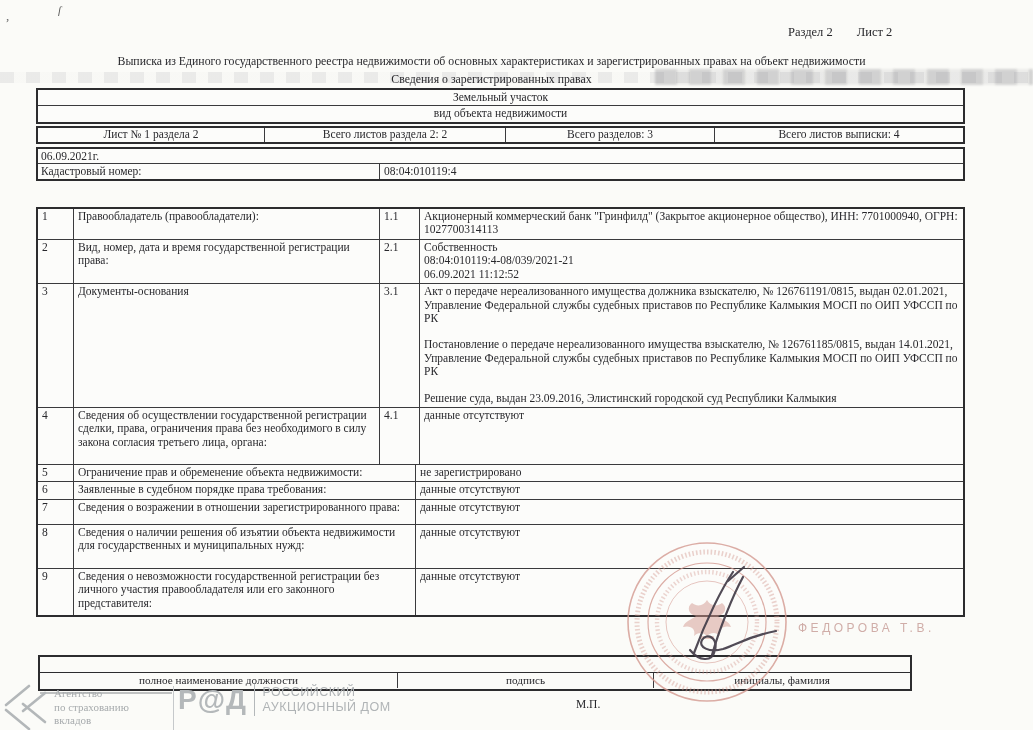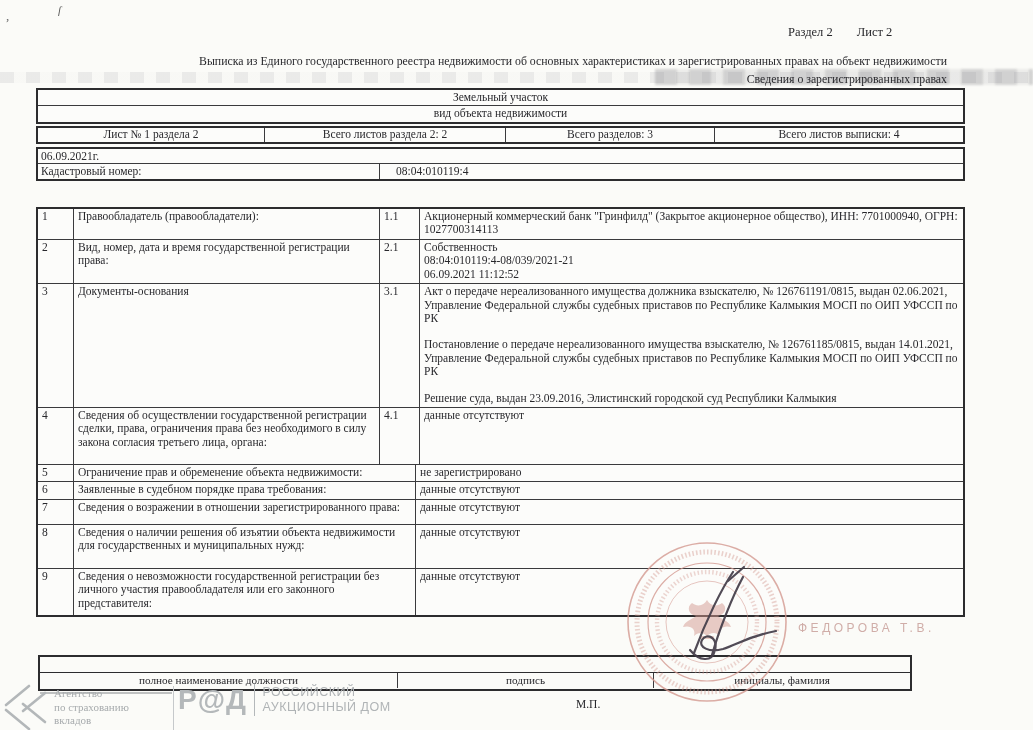--- a/index.html
+++ b/index.html
@@ -22,37 +22,37 @@
     filter: blur(.6px); opacity:.8;
   }
   .smudge-band-right {
     position:absolute; left:655px; top:69px; width:378px; height:16px;
     background: repeating-linear-gradient(90deg, rgba(110,110,116,.28) 0 22px, rgba(110,110,116,.10) 22px 34px);
     filter: blur(1px);
   }
   
   .corner-labels { position:absolute; top:25px; left:788px; display:flex; gap:24px; font-size:12.5px; }
   .doc-title, .doc-subtitle {
-    position:absolute; left:36px; width:911px; text-align:right; font-size:11.8px;
+    position:absolute; left:36px; width:911px; text-align:center; font-size:11.8px;
   }
   .doc-title { top:54px; }
   .doc-subtitle { top:72px; }
   
   .framed { position:absolute; left:36px; width:929px; border:2px solid #2c2c2e; background:rgba(255,255,255,.35); }
   .object-box { top:88px; height:36px; }
   .object-box .ob-row { height:16px; text-align:center; font-size:11.5px; line-height:15px; }
   .object-box .ob-row:first-child { border-bottom:1.2px solid #3a3a3c; }
   .sheets-box { top:126px; height:18px; display:grid; grid-template-columns:227px 241px 209px 1fr; }
   .sheets-box .sb-cell { font-size:11.5px; text-align:center; line-height:13.5px; border-right:1.2px solid #3a3a3c; }
   .sheets-box .sb-cell:last-child { border-right:none; }
   .date-box { top:147px; height:34px; }
   .date-box .db-date { height:15px; font-size:11.5px; line-height:14px; padding-left:3px; border-bottom:1.2px solid #3a3a3c; }
   .date-box .db-cad { display:grid; grid-template-columns:342px 1fr; height:15px; font-size:11.5px; line-height:14px; }
   .date-box .db-cad .c1 { padding-left:3px; border-right:1.2px solid #3a3a3c; }
-  .date-box .db-cad .c2 { padding-left:4px;margin-left:12px; }
+  .date-box .db-cad .c2 { padding-left:4px; }
   
   .rights-table { top:207px; }
   .trow { display:grid; font-size:11.5px; line-height:13.4px; }
   .trow.sub   { grid-template-columns:36px 306px 40px 1fr; }
   .trow.nosub { grid-template-columns:36px 342px 1fr; }
   .trow + .trow { border-top:1.2px solid #3a3a3c; }
   .trow > div { padding:1px 4px 2px 4px; border-right:1.2px solid #3a3a3c; }
   .trow > div:last-child { border-right:none; }
   .r1{min-height:30px}.r2{min-height:43px}.r3{min-height:112px}.r4{min-height:57px}
   .r5{min-height:16px}.r6{min-height:16px}.r7{min-height:25px}.r8{min-height:44px}.r9{min-height:47px}
@@ -139,21 +139,21 @@
         <span class="vline">08:04:010119:4-08/039/2021-21</span>
         <span class="vline">06.09.2021 11:12:52</span>
       </div>
     </div>
 
     <div class="trow sub r3">
       <div class="c-num">3</div>
       <div class="c-label">Документы-основания</div>
       <div class="c-sub">3.1</div>
       <div class="c-val">
-        <p>Акт о передаче нереализованного имущества должника взыскателю, № 126761191/0815, выдан 02.06.2021, Управление Федеральной службы судебных приставов по Республике Калмыкия МОСП по ОИП УФССП по РК</p>
+        <p>Акт о передаче нереализованного имущества должника взыскателю, № 126761191/0815, выдан 02.01.2021, Управление Федеральной службы судебных приставов по Республике Калмыкия МОСП по ОИП УФССП по РК</p>
         <p>Постановление о передаче нереализованного имущества взыскателю, № 126761185/0815, выдан 14.01.2021, Управление Федеральной службы судебных приставов по Республике Калмыкия МОСП по ОИП УФССП по РК</p>
         <p>Решение суда, выдан 23.09.2016, Элистинский городской суд Республики Калмыкия</p>
       </div>
     </div>
 
     <div class="trow sub r4">
       <div class="c-num">4</div>
       <div class="c-label">Сведения об осуществлении государственной регистрации сделки, права, ограничения права без необходимого в силу закона согласия третьего лица, органа:</div>
       <div class="c-sub">4.1</div>
       <div class="c-val">данные отсутствуют</div>

